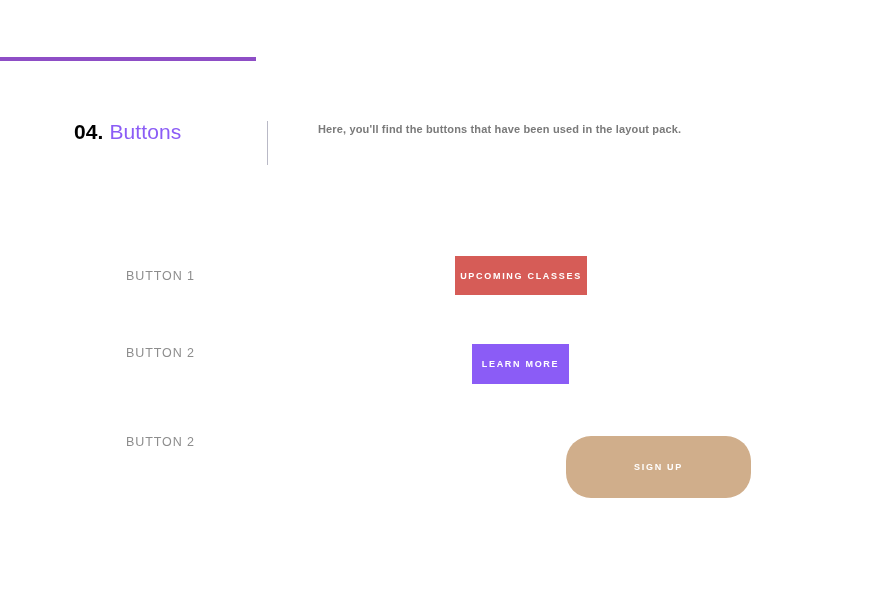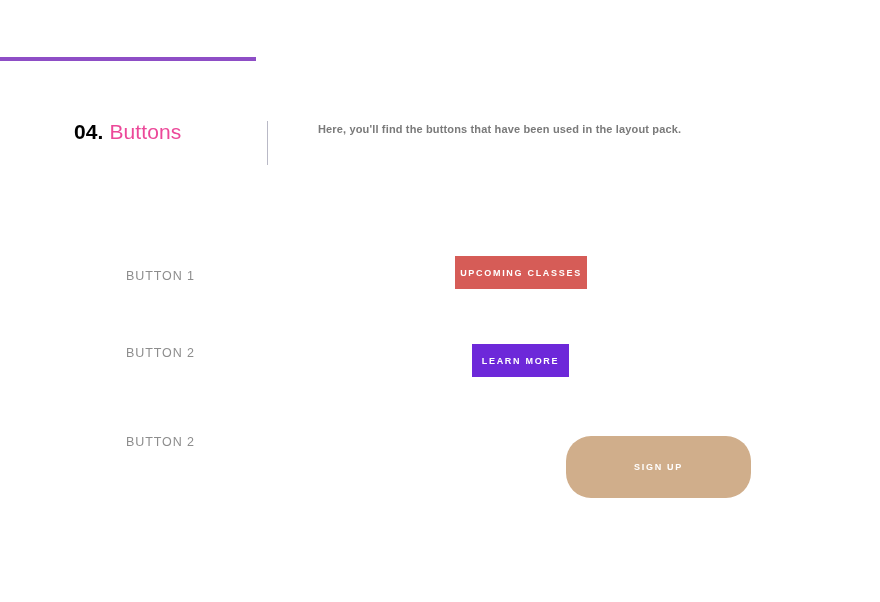--- a/index.html
+++ b/index.html
@@ -48,21 +48,21 @@
     font-size: 21px;
     line-height: 28px;
     letter-spacing: 0.1px;
     white-space: nowrap;
   }
   .section-number {
     color: #000000;
     font-weight: 700;
   }
   .section-name {
-    color: #ec4899;
+    color: #8b5cf6;
     font-weight: 400;
   }
   .header-divider {
     position: absolute;
     left: 267px;
     top: 3px;
     width: 1px;
     height: 44px;
     background: #b9b9c6;
   }
@@ -117,33 +117,33 @@
     white-space: nowrap;
   }
 
   
   .row-1 { top: 256px; height: 34px; }
   .row-1 .row-label { top: 13px; }
   .btn-upcoming-classes {
     left: 455px;
     top: 0;
     width: 132px;
-    height: 33px;
+    height: 39px;
     background: #d65c57;
   }
 
   
   .row-2 { top: 344px; height: 35px; }
   .row-2 .row-label { top: 2px; }
   .btn-learn-more {
     left: 472px;
     top: 0;
     width: 97px;
-    height: 33px;
-    background: #6d28d9;
+    height: 40px;
+    background: #8b5cf6;
   }
 
   
   .row-3 { top: 434px; height: 64px; }
   .row-3 .row-label { top: 1px; }
   .btn-sign-up {
     left: 566px;
     top: 2px;
     width: 185px;
     height: 62px;

